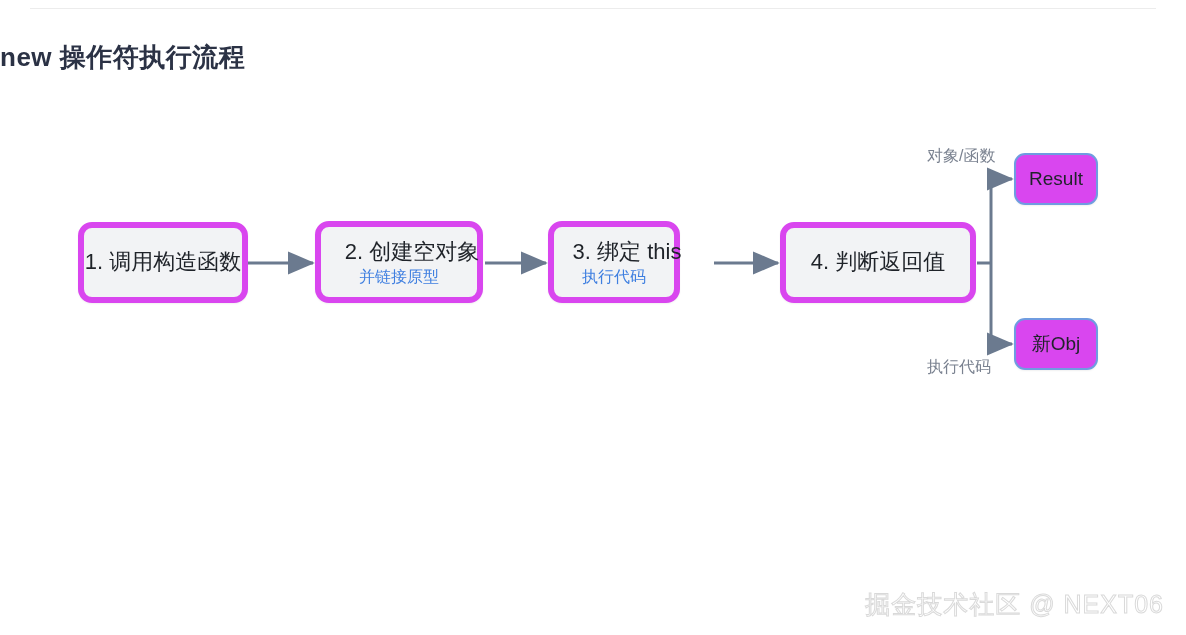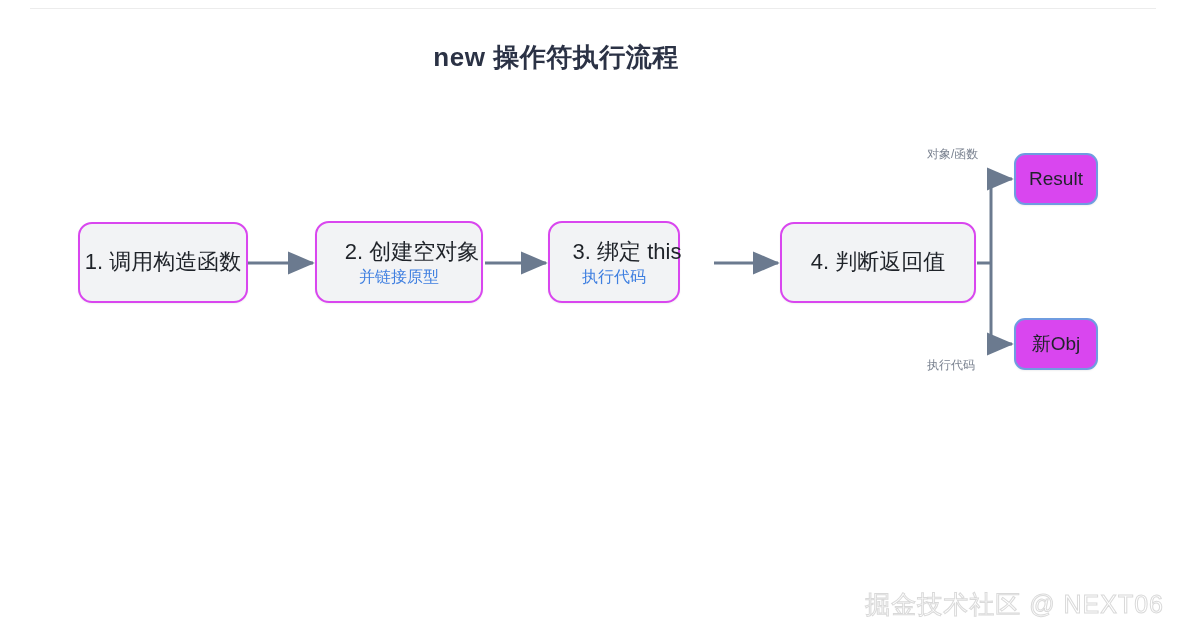--- a/index.html
+++ b/index.html
@@ -21,34 +21,33 @@
     top: 8px;
     width: 1126px;
     height: 1px;
     background: #ececec;
   }
   .title {
     position: absolute;
     left: 0;
     top: 40px;
     width: 1112px;
-    text-align: center;
     font-size: 26px;
     font-weight: bold;
     color: #2b3245;
     letter-spacing: 0.5px;
     white-space: nowrap;
   }
 
   
   .step {
     position: absolute;
     box-sizing: border-box;
     background: #f2f3f5;
-    border: 2px solid #d946ef;
+    border: 6px solid #d946ef;
     border-radius: 14px;
     display: flex;
     flex-direction: column;
     align-items: center;
     justify-content: center;
     box-shadow: 0 1px 2px rgba(0,0,0,0.06);
   }
   .step .label {
     font-size: 22px;
     color: #1f2329;
@@ -88,21 +87,21 @@
     left: 0;
     top: 0;
     width: 1186px;
     height: 635px;
     pointer-events: none;
   }
 
   
   .branch-label {
     position: absolute;
-    font-size: 12px;
+    font-size: 16px;
     color: #7a8290;
     white-space: nowrap;
   }
 
   
   .watermark {
     position: absolute;
     right: 22px;
     bottom: 14px;
     font-size: 25px;

